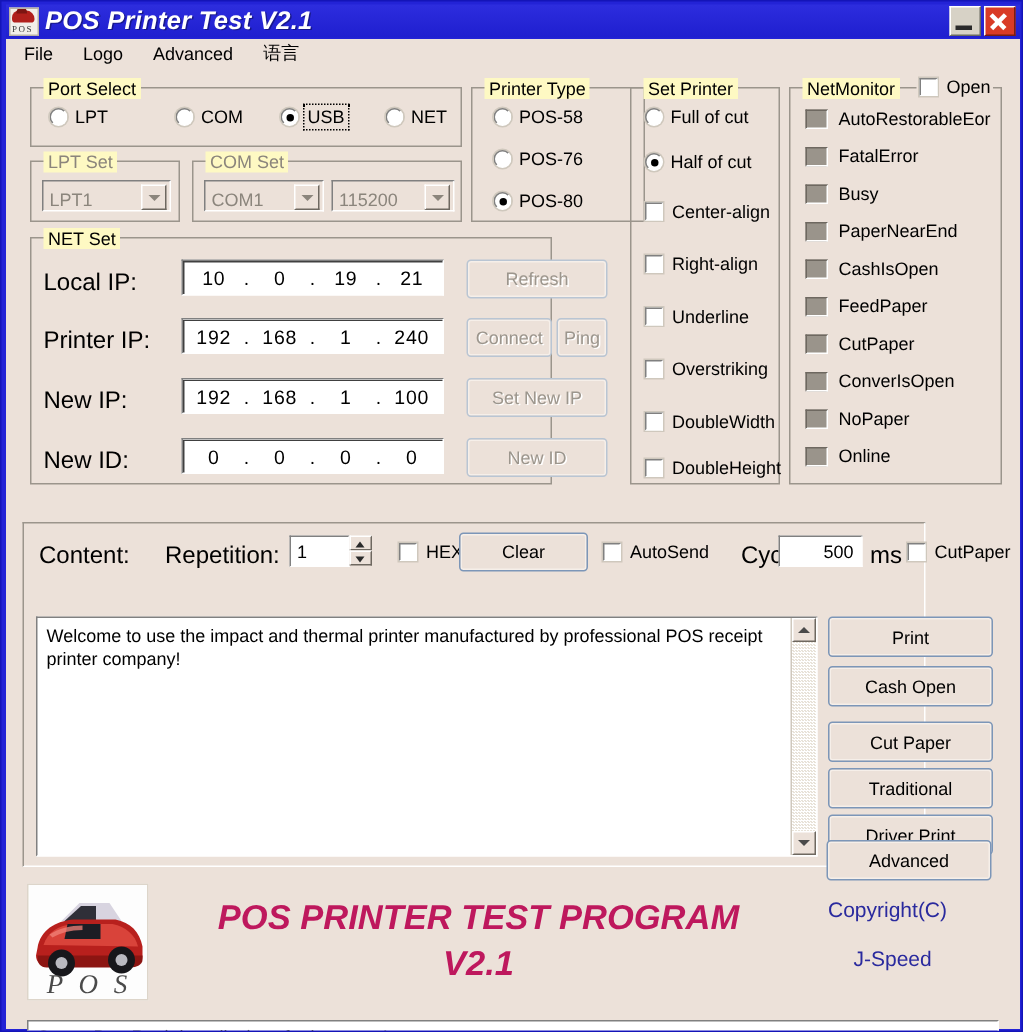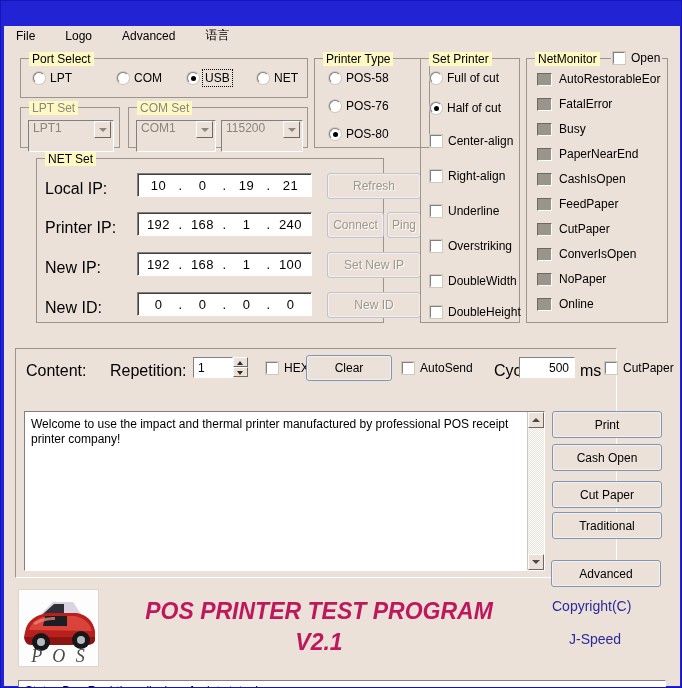--- a/index.html
+++ b/index.html
@@ -116,21 +116,21 @@
     background: #ece1d9;
     box-sizing: border-box;
   }
 
   
   .menubar {
     display: flex;
     align-items: center;
     height: 19px;
     padding-left: 4px;
-    gap: 14px;
+    gap: 4px;
   }
   .menu-item {
     padding: 2px 8px;
     font-size: 12px;
     cursor: default;
     white-space: nowrap;
   }
 
   
   .group {
@@ -203,29 +203,29 @@
     border-right: 1px solid #ffffff;
     border-bottom: 1px solid #ffffff;
     box-sizing: border-box;
     margin-right: 7px;
     flex: 0 0 auto;
   }
 
   
   .combo {
     position: absolute;
-    height: 32px;
+    height: 21px;
     background: #ece1d9;
     border-top: 1px solid #808080;
     border-left: 1px solid #808080;
     border-right: 1px solid #ffffff;
     border-bottom: 1px solid #ffffff;
     box-sizing: border-box;
     display: flex;
-    align-items: flex-start;
+    align-items: flex-end;
     font-size: 12px;
     color: #8b857c;
     padding-left: 4px;
     cursor: default;
   }
   .combo .arrow {
     margin-left: auto;
     width: 17px; height: 17px;
     margin-right: 2px;
     background: #ece1d9;
@@ -442,20 +442,34 @@
     padding-left: 6px;
     font-size: 12px;
   }
   .lbl-static { position: absolute; font-size: 16px; white-space: nowrap; cursor: default; }
 </style>
 </head>
 <body>
 
 <div id="app">
 
+  <div class="titlebar">
+    <div class="title-icon">
+      <div class="car"></div>
+      <div class="ipos">POS</div>
+    </div>
+    <div class="title-text">POS Printer Test V2.1</div>
+    <div class="win-btns">
+      <div class="win-btn min"></div>
+      <div class="win-btn close">
+        <div class="x1"></div>
+          <div class="x2"></div>
+      </div>
+    </div>
+  </div>
 
   <div class="client">
 
     <div class="menubar">
       <div class="menu-item">File</div>
       <div class="menu-item">Logo</div>
       <div class="menu-item">Advanced</div>
       <div class="menu-item">语言</div>
     </div>
 
@@ -493,21 +507,21 @@
       <div class="combo" style="left:7px; top:12px; width:80px;">
         <span>COM1</span>
         <span class="arrow"></span>
       </div>
       <div class="combo" style="left:92px; top:12px; width:82px;">
         <span>115200</span>
         <span class="arrow"></span>
       </div>
     </div>
 
-    <div class="group" style="left:32px; top:132px; width:348px; height:165px;">
+    <div class="group" style="left:16px; top:132px; width:348px; height:165px;">
       <div class="legend">NET Set</div>
 
       <div class="lbl-static" style="left:8px; top:21px;">Local IP:</div>
       <div class="ipedit" style="left:100px; top:14px; width:175px;">
         <span class="seg">10</span>
           <span class="dot">.</span>
           <span class="seg">0</span>
           <span class="dot">.</span>
           <span class="seg">19</span>
           <span class="dot">.</span>
@@ -697,20 +711,21 @@
         <div class="scrollbar">
           <div class="sb-btn up"></div>
           <div class="sb-btn dn"></div>
         </div>
       </div>
 
       <div class="btn" style="left:536px; top:62px;  width:110px; height:27px;">Print</div>
       <div class="btn" style="left:536px; top:95px;  width:110px; height:27px;">Cash Open</div>
       <div class="btn" style="left:536px; top:132px; width:110px; height:27px;">Cut Paper</div>
       <div class="btn" style="left:536px; top:163px; width:110px; height:27px;">Traditional</div>
+      <div class="btn" style="left:536px; top:194px; width:110px; height:27px;">Driver Print</div>
     </div>
 
     <div class="btn" style="left:547px; top:534px; width:110px; height:27px;">Advanced</div>
 
     <div class="brand-logo" style="left:14px; top:563px; width:81px; height:78px;">
       <svg viewBox="0 0 81 78" width="81" height="78">
         <rect x="0" y="0" width="81" height="78" fill="#fdfdfd"></rect>
 
         <path d="M22 24 L34 12 L54 12 L62 24 Z" fill="#d8d4e0"></path>
         <path d="M24 24 L35 14 L45 14 L45 24 Z" fill="#2f2f38"></path>

